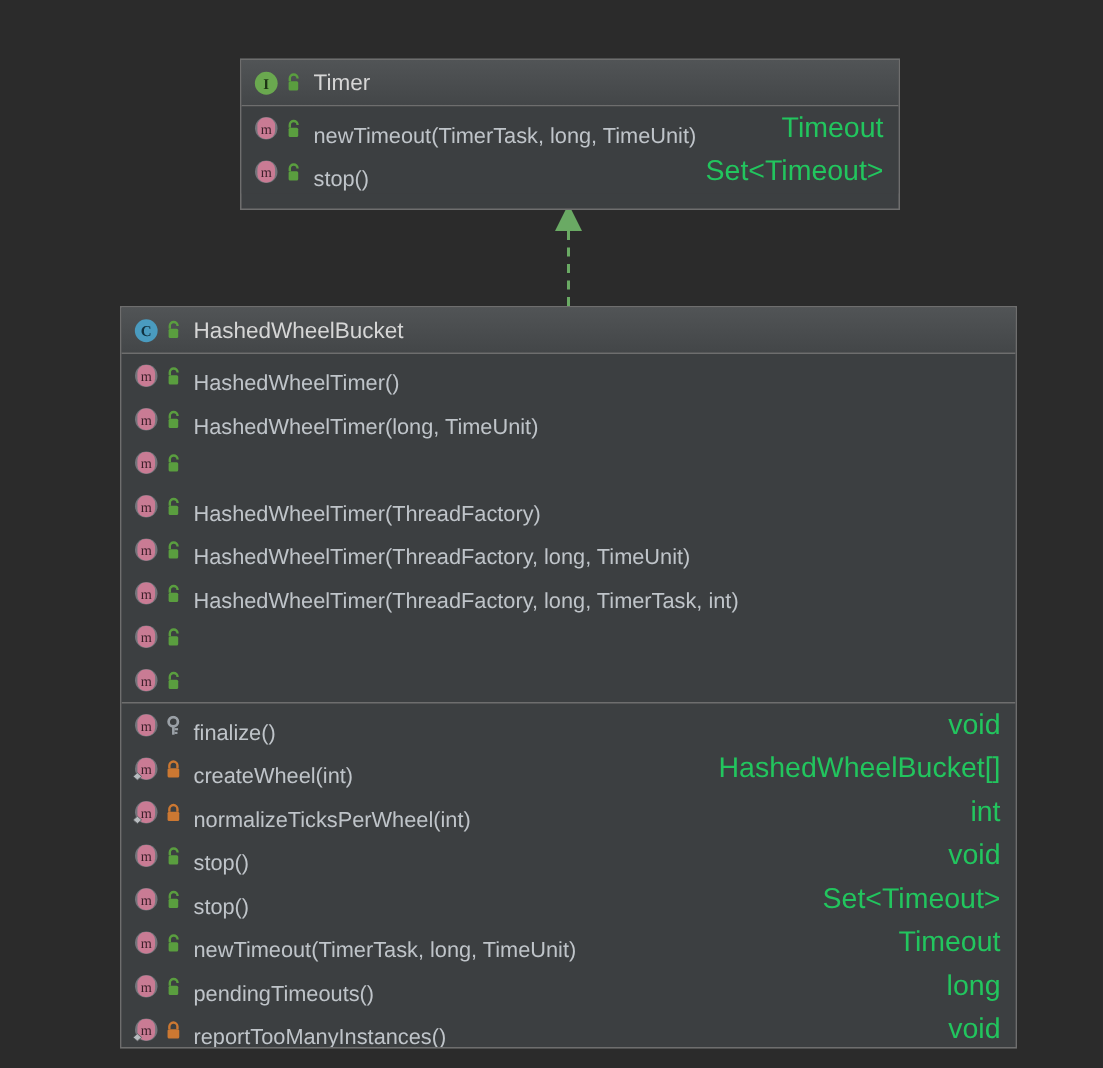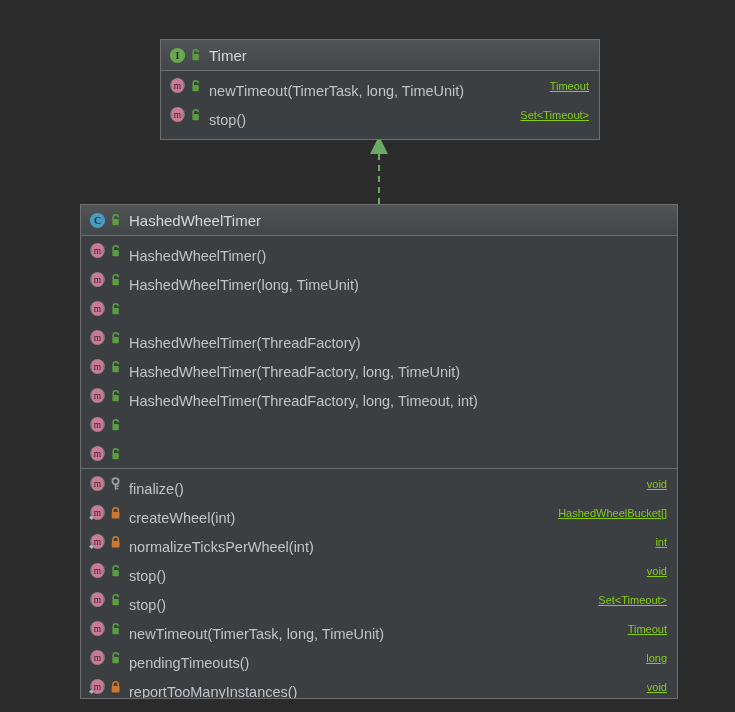--- a/index.html
+++ b/index.html
@@ -48,23 +48,22 @@
     white-space: nowrap;
   }
   .row-sig {
     color: #bfc4c9;
     font-size: 14.5px;
     margin-left: 7px;
     margin-top: 10px;
   }
   .row-spacer { flex: 1 1 auto; min-width: 16px; }
   .row-type {
-    color: #84cc16;
-    font-size: 11px;
-    text-decoration: underline;
+    color: #22c55e;
+    font-size: 19px;
   }
 
   
   .ico {
     position: relative;
     flex: 0 0 auto;
     display: inline-block;
     line-height: 0;
   }
   .ico svg { display: block; }
@@ -152,21 +151,21 @@
           <circle cx="8.5" cy="8.5" r="7.6" fill="#4a9bbf"></circle>
           <text x="8.5" y="12.3" text-anchor="middle" font-size="10" font-family="Liberation Serif, serif" font-weight="bold" fill="#10313f">C</text>
         </svg>
       </span>
       <span class="ico vis">
         <svg width="13" height="14" viewBox="0 0 13 14">
           <path d="M4.2 6.2 V4.3 a2.6 2.6 0 0 1 5.2 0" fill="none" stroke="#5a9e3f" stroke-width="1.6"></path>
           <rect x="3.4" y="6.1" width="6.4" height="6.2" rx="1" fill="#5a9e3f"></rect>
         </svg>
       </span>
-      <span class="uml-title">HashedWheelTimer</span>
+      <span class="uml-title">HashedWheelBucket</span>
     </div>
 
     <div class="uml-section" id="sec-ctors">
         <div class="uml-row">
           <span class="ico">
             <svg width="17" height="17" viewBox="0 0 17 17">
               <ellipse cx="8.5" cy="8.5" rx="7.5" ry="7.5" fill="#7d7f86" opacity="0.85"></ellipse>
               <rect x="2.6" y="1.4" width="11.8" height="14.2" rx="5.3" fill="#c97b94"></rect>
               <text x="8.5" y="12.2" text-anchor="middle" font-size="9.5" font-family="Liberation Serif, serif" fill="#3b1f29">m</text>
             </svg>
@@ -259,21 +258,21 @@
               <rect x="2.6" y="1.4" width="11.8" height="14.2" rx="5.3" fill="#c97b94"></rect>
               <text x="8.5" y="12.2" text-anchor="middle" font-size="9.5" font-family="Liberation Serif, serif" fill="#3b1f29">m</text>
             </svg>
           </span>
           <span class="ico vis">
             <svg width="13" height="14" viewBox="0 0 13 14">
               <path d="M4.2 6.2 V4.3 a2.6 2.6 0 0 1 5.2 0" fill="none" stroke="#5a9e3f" stroke-width="1.6"></path>
               <rect x="3.4" y="6.1" width="6.4" height="6.2" rx="1" fill="#5a9e3f"></rect>
             </svg>
           </span>
-          <span class="row-sig">HashedWheelTimer(ThreadFactory, long, Timeout, int)</span>
+          <span class="row-sig">HashedWheelTimer(ThreadFactory, long, TimerTask, int)</span>
           <span class="row-spacer"></span>
           <span class="row-type"></span>
         </div>
         <div class="uml-row">
           <span class="ico">
             <svg width="17" height="17" viewBox="0 0 17 17">
               <ellipse cx="8.5" cy="8.5" rx="7.5" ry="7.5" fill="#7d7f86" opacity="0.85"></ellipse>
               <rect x="2.6" y="1.4" width="11.8" height="14.2" rx="5.3" fill="#c97b94"></rect>
               <text x="8.5" y="12.2" text-anchor="middle" font-size="9.5" font-family="Liberation Serif, serif" fill="#3b1f29">m</text>
             </svg>

